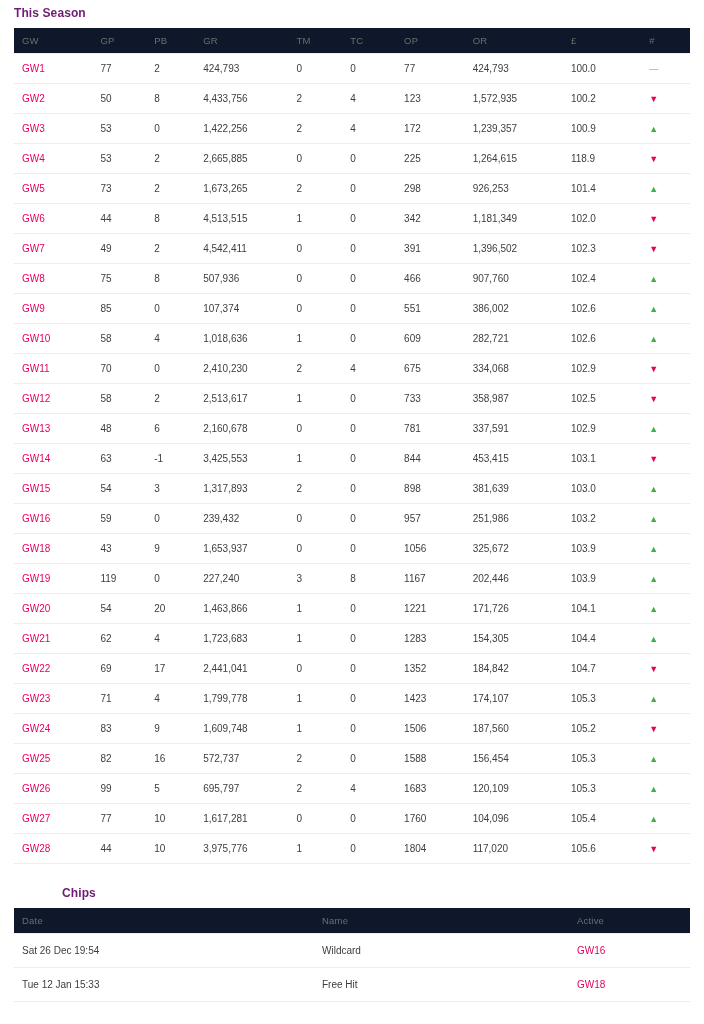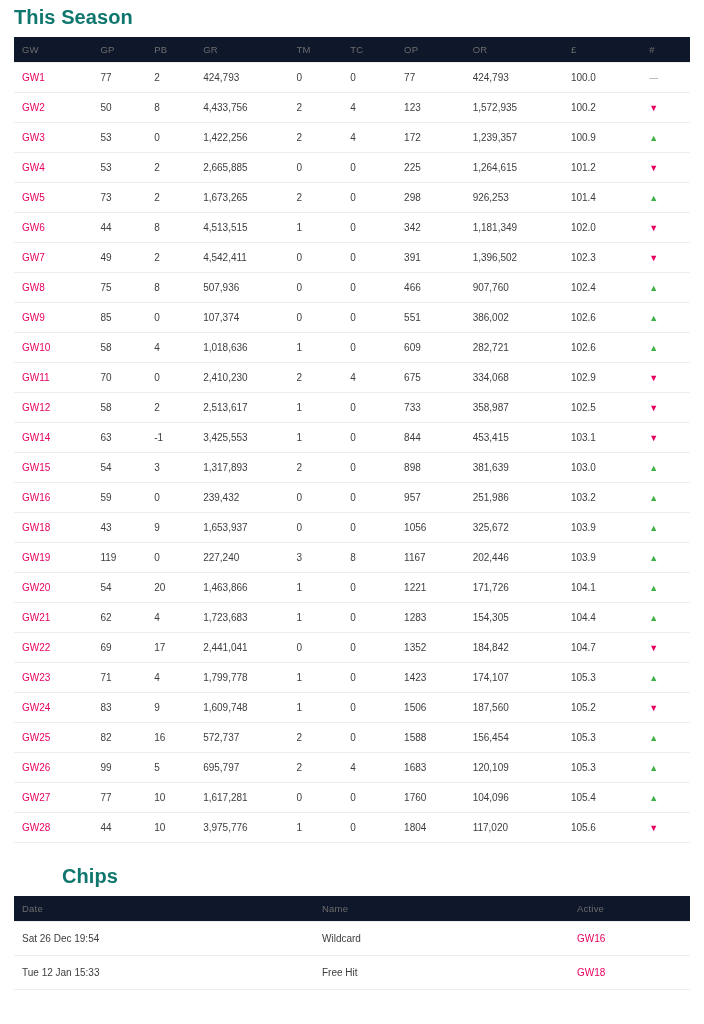--- a/index.html
+++ b/index.html
@@ -12,23 +12,23 @@
   body {
     width: 704px;
     color: #333333;
     -webkit-font-smoothing: antialiased;
   }
   .page {
     width: 704px;
     padding: 0 14px;
   }
   h2.section-title {
-    font-size: 20px;
+    font-size: 12px;
     font-weight: bold;
-    color: #0f766e;
+    color: #701a75;
     margin: 6px 0 8px 0;
     letter-spacing: 0.1px;
   }
   table {
     width: 100%;
     border-collapse: collapse;
     font-size: 10px;
   }
   thead th {
     background: #0f172a;
@@ -143,21 +143,21 @@
         </tr>
         <tr>
           <td class="gw-link">GW4</td>
           <td>53</td>
           <td>2</td>
           <td>2,665,885</td>
           <td>0</td>
           <td>0</td>
           <td>225</td>
           <td>1,264,615</td>
-          <td>101.2</td>
+          <td>118.9</td>
           <td><span class="arrow down">▼</span></td>
         </tr>
         <tr>
           <td class="gw-link">GW5</td>
           <td>73</td>
           <td>2</td>
           <td>1,673,265</td>
           <td>2</td>
           <td>0</td>
           <td>298</td>
@@ -241,20 +241,32 @@
           <td class="gw-link">GW12</td>
           <td>58</td>
           <td>2</td>
           <td>2,513,617</td>
           <td>1</td>
           <td>0</td>
           <td>733</td>
           <td>358,987</td>
           <td>102.5</td>
           <td><span class="arrow down">▼</span></td>
+        </tr>
+        <tr>
+          <td class="gw-link">GW13</td>
+          <td>48</td>
+          <td>6</td>
+          <td>2,160,678</td>
+          <td>0</td>
+          <td>0</td>
+          <td>781</td>
+          <td>337,591</td>
+          <td>102.9</td>
+          <td><span class="arrow up">▲</span></td>
         </tr>
         <tr>
           <td class="gw-link">GW14</td>
           <td>63</td>
           <td>-1</td>
           <td>3,425,553</td>
           <td>1</td>
           <td>0</td>
           <td>844</td>
           <td>453,415</td>

